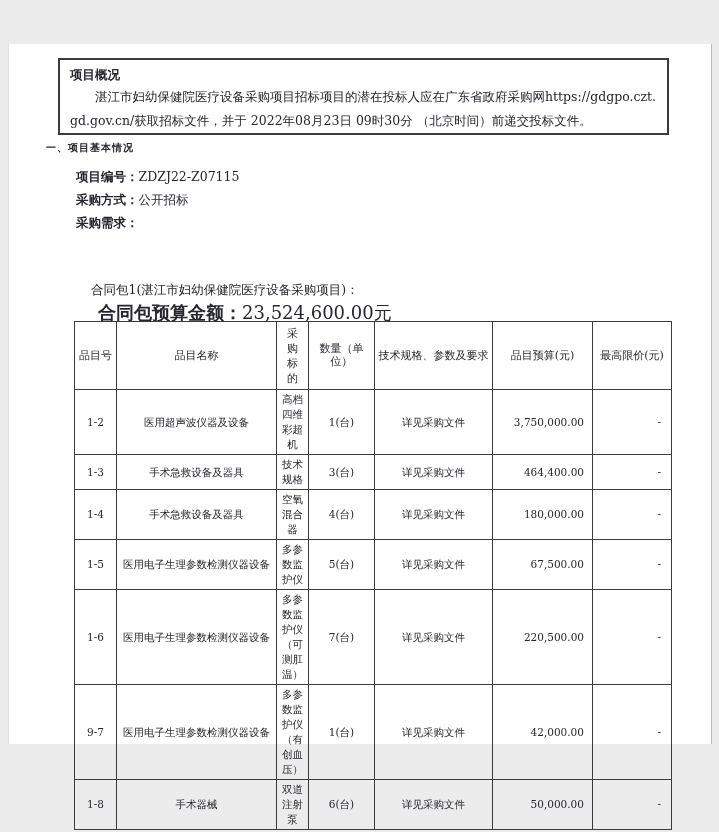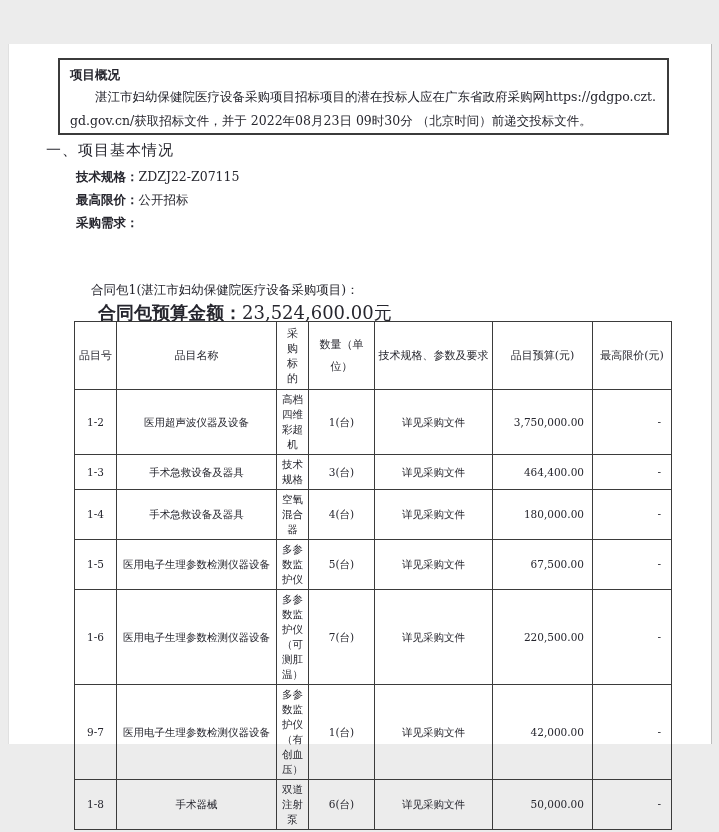--- a/index.html
+++ b/index.html
@@ -28,21 +28,21 @@
   }
   .obox-title { font-weight: bold; font-size: 12.5px; line-height: 19px; }
   .obox-text {
     margin: 1px 0 0 0;
     font-size: 12.5px; line-height: 24px;
     text-indent: 2em; word-break: break-all;
   }
   
   .heading {
     position: absolute; left: 37px; top: 97px;
-    font-size: 15px; font-weight: normal; letter-spacing: 1px;
+    font-size: 10px; font-weight: bold; letter-spacing: 1px;
   }
   
   .fields { position: absolute; left: 67px; top: 121px; font-size: 12.5px; }
   .field { height: 23px; line-height: 23px; }
   .lbl { font-weight: bold; }
   .cp1 {
     position: absolute; left: 82px; top: 236px;
     font-size: 12.5px; font-weight: normal; line-height: 20px;
   }
   .cp2 { position: absolute; left: 89px; top: 259px; font-size: 18px; line-height: 20px; }
@@ -56,41 +56,41 @@
     text-align: center; vertical-align: middle;
     padding: 2px 2px; line-height: 15px;
     font-weight: normal; font-size: 10.5px;
     overflow: hidden;
   }
   .items th { height: 68px; font-size: 11px; }
   .items td.c2 { padding: 2px 1px; word-break: break-all; }
   .items td.c5 { text-align: right; padding-right: 8px; }
   .items td.c6 { text-align: right; padding-right: 10px; }
   .vtext { display: inline-block; width: 12px; line-height: 15px; }
-  .w52 { display: inline-block; width: 52px; line-height: 22px; text-align: center; }
+  .w52 { display: inline-block; width: 52px; line-height: 13px; text-align: center; }
   .nowrap { white-space: nowrap; }
 </style>
 </head>
 <body>
 
 <div class="page">
 
   <div class="obox">
     <div class="obox-title">项目概况</div>
     <p class="obox-text">湛江市妇幼保健院医疗设备采购项目招标项目的潜在投标人应在广东省政府采购网https://gdgpo.czt.gd.gov.cn/获取招标文件，并于 2022年08月23日 09时30分 （北京时间）前递交投标文件。</p>
   </div>
 
   <div class="heading">一、项目基本情况</div>
 
   <div class="fields">
     <div class="field">
-      <span class="lbl">技术规格：</span><span>ZDZJ22-Z07115</span>
+      <span class="lbl">项目编号：</span><span>ZDZJ22-Z07115</span>
     </div>
     <div class="field">
-      <span class="lbl">最高限价：</span><span>公开招标</span>
+      <span class="lbl">采购方式：</span><span>公开招标</span>
     </div>
     <div class="field">
       <span class="lbl">采购需求：</span><span></span>
     </div>
   </div>
 
   <div class="cp1">合同包1(湛江市妇幼保健院医疗设备采购项目)：</div>
   <div class="cp2">
     <span class="lbl">合同包预算金额：</span><span>23,524,600.00元</span>
   </div>

